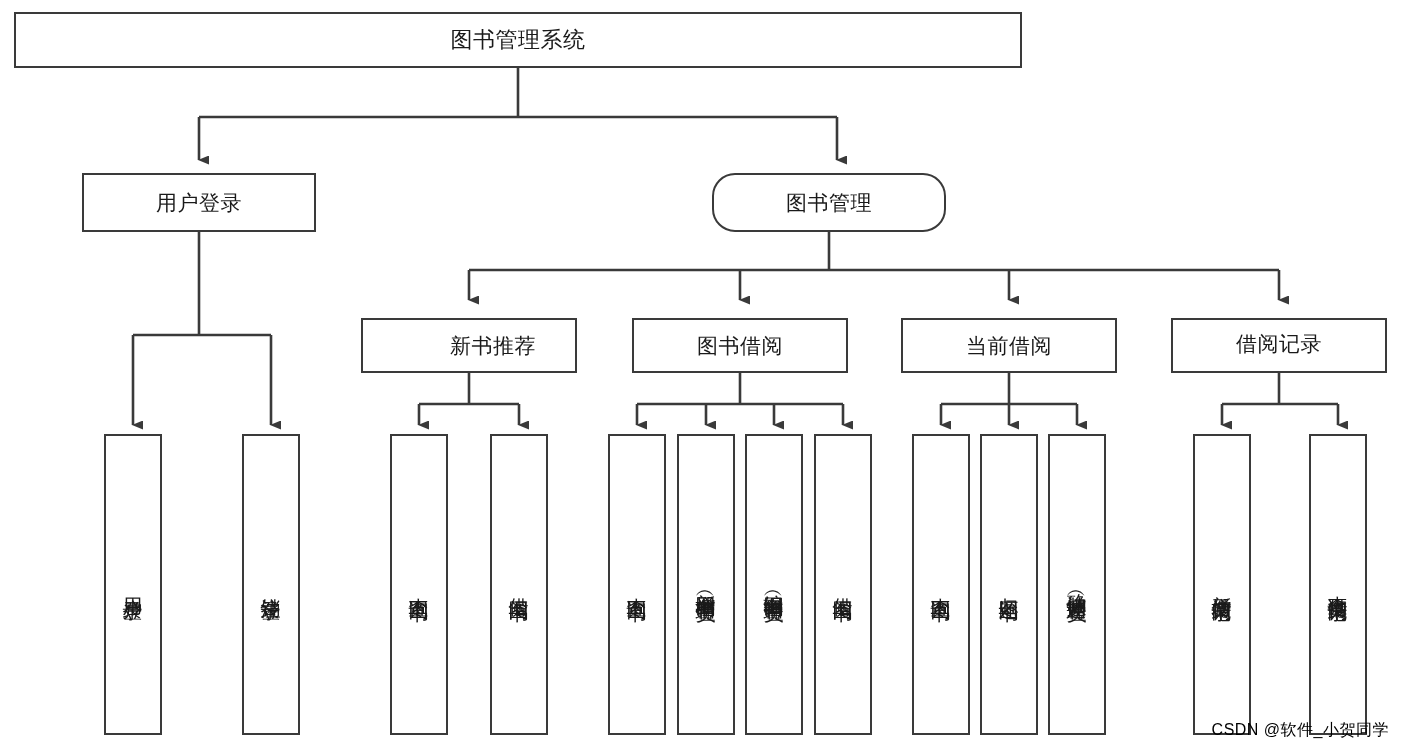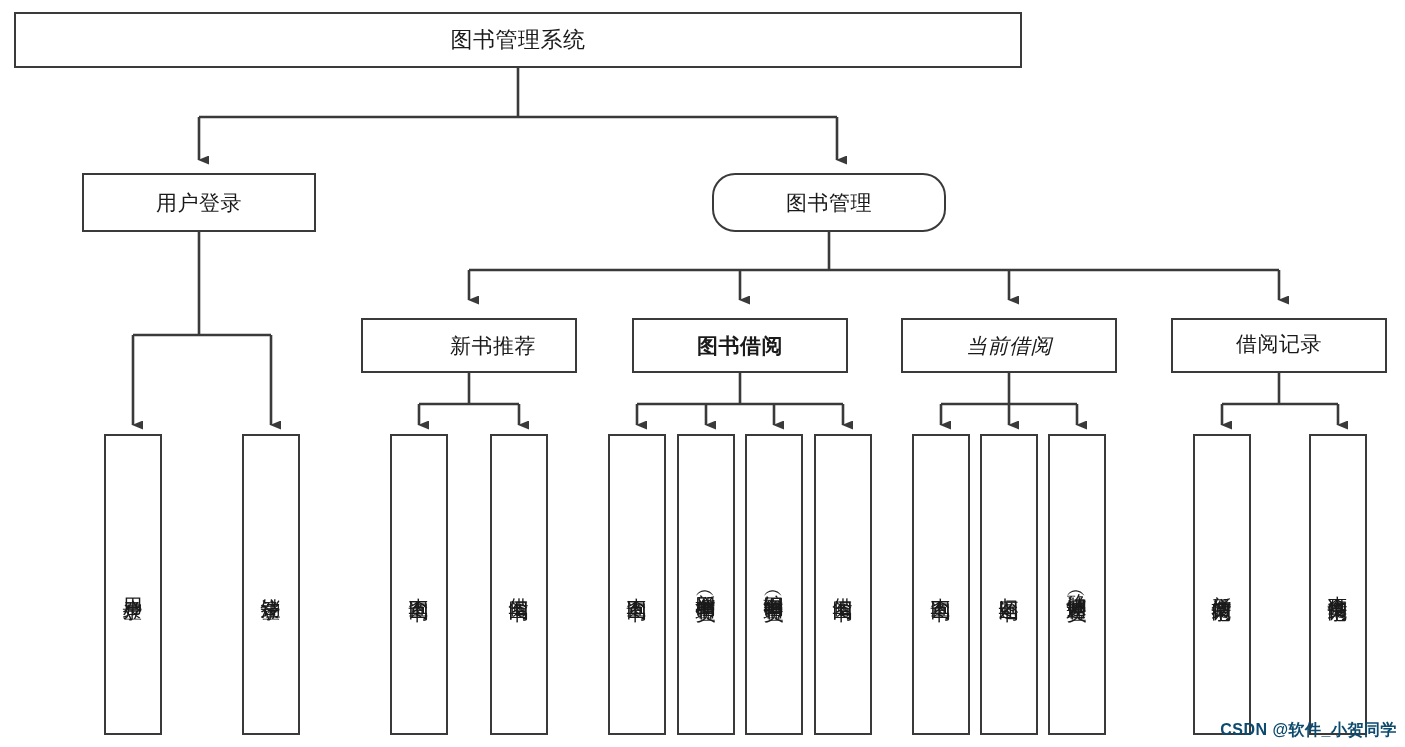--- a/index.html
+++ b/index.html
@@ -47,27 +47,26 @@
     text-orientation: upright;
     font-size: 20px;
     letter-spacing: 1.5px;
     line-height: 1;
   }
   .node-box.level1 .node-label { font-size: 22px; }
   .node-box.level2 .node-label { font-size: 21px; }
   .node-box.level3 .node-label { font-size: 21px; }
   #watermark {
     position: absolute;
-    right: 8px;
+    right: 16px;
     bottom: 6px;
     font-size: 16px;
-    color: #0c4a6e;
+    color: #000000;
     letter-spacing: 0.5px;
     white-space: nowrap;
-    font-weight: bold;
   }
 </style>
 </head>
 <body>
 
 <div id="canvas">
 
   <svg id="diagram-svg" viewBox="0 0 1405 747" xmlns="http://www.w3.org/2000/svg">
     <defs>
       <marker id="arrowhead" markerWidth="9" markerHeight="11" refX="4.5" refY="10" orient="auto" markerUnits="userSpaceOnUse">
@@ -137,24 +136,24 @@
   <div class="node-box level2" style="left:82px; top:173px; width:234px; height:59px;">
     <span class="node-label">用户登录</span>
   </div>
   <div class="node-box level2" style="left:712px; top:173px; width:234px; height:59px;border-radius:23px;">
     <span class="node-label">图书管理</span>
   </div>
 
   <div class="node-box level3" style="left:361px; top:318px; width:216px; height:55px;padding-left:48px;">
     <span class="node-label">新书推荐</span>
   </div>
-  <div class="node-box level3" style="left:632px; top:318px; width:216px; height:55px;font-weight:bold;">
+  <div class="node-box level3" style="left:632px; top:318px; width:216px; height:55px;">
     <span class="node-label">图书借阅</span>
   </div>
-  <div class="node-box level3" style="left:901px; top:318px; width:216px; height:55px;font-style:italic;">
+  <div class="node-box level3" style="left:901px; top:318px; width:216px; height:55px;">
     <span class="node-label">当前借阅</span>
   </div>
   <div class="node-box level3" style="left:1171px; top:318px; width:216px; height:55px;font-family:Liberation Mono, monospace;">
     <span class="node-label">借阅记录</span>
   </div>
 
   <div class="node-box vertical" style="left:104px; top:434px; width:58px; height:301px;">
     <span class="node-label">用户登录</span>
   </div>
   <div class="node-box vertical" style="left:242px; top:434px; width:58px; height:301px;">

